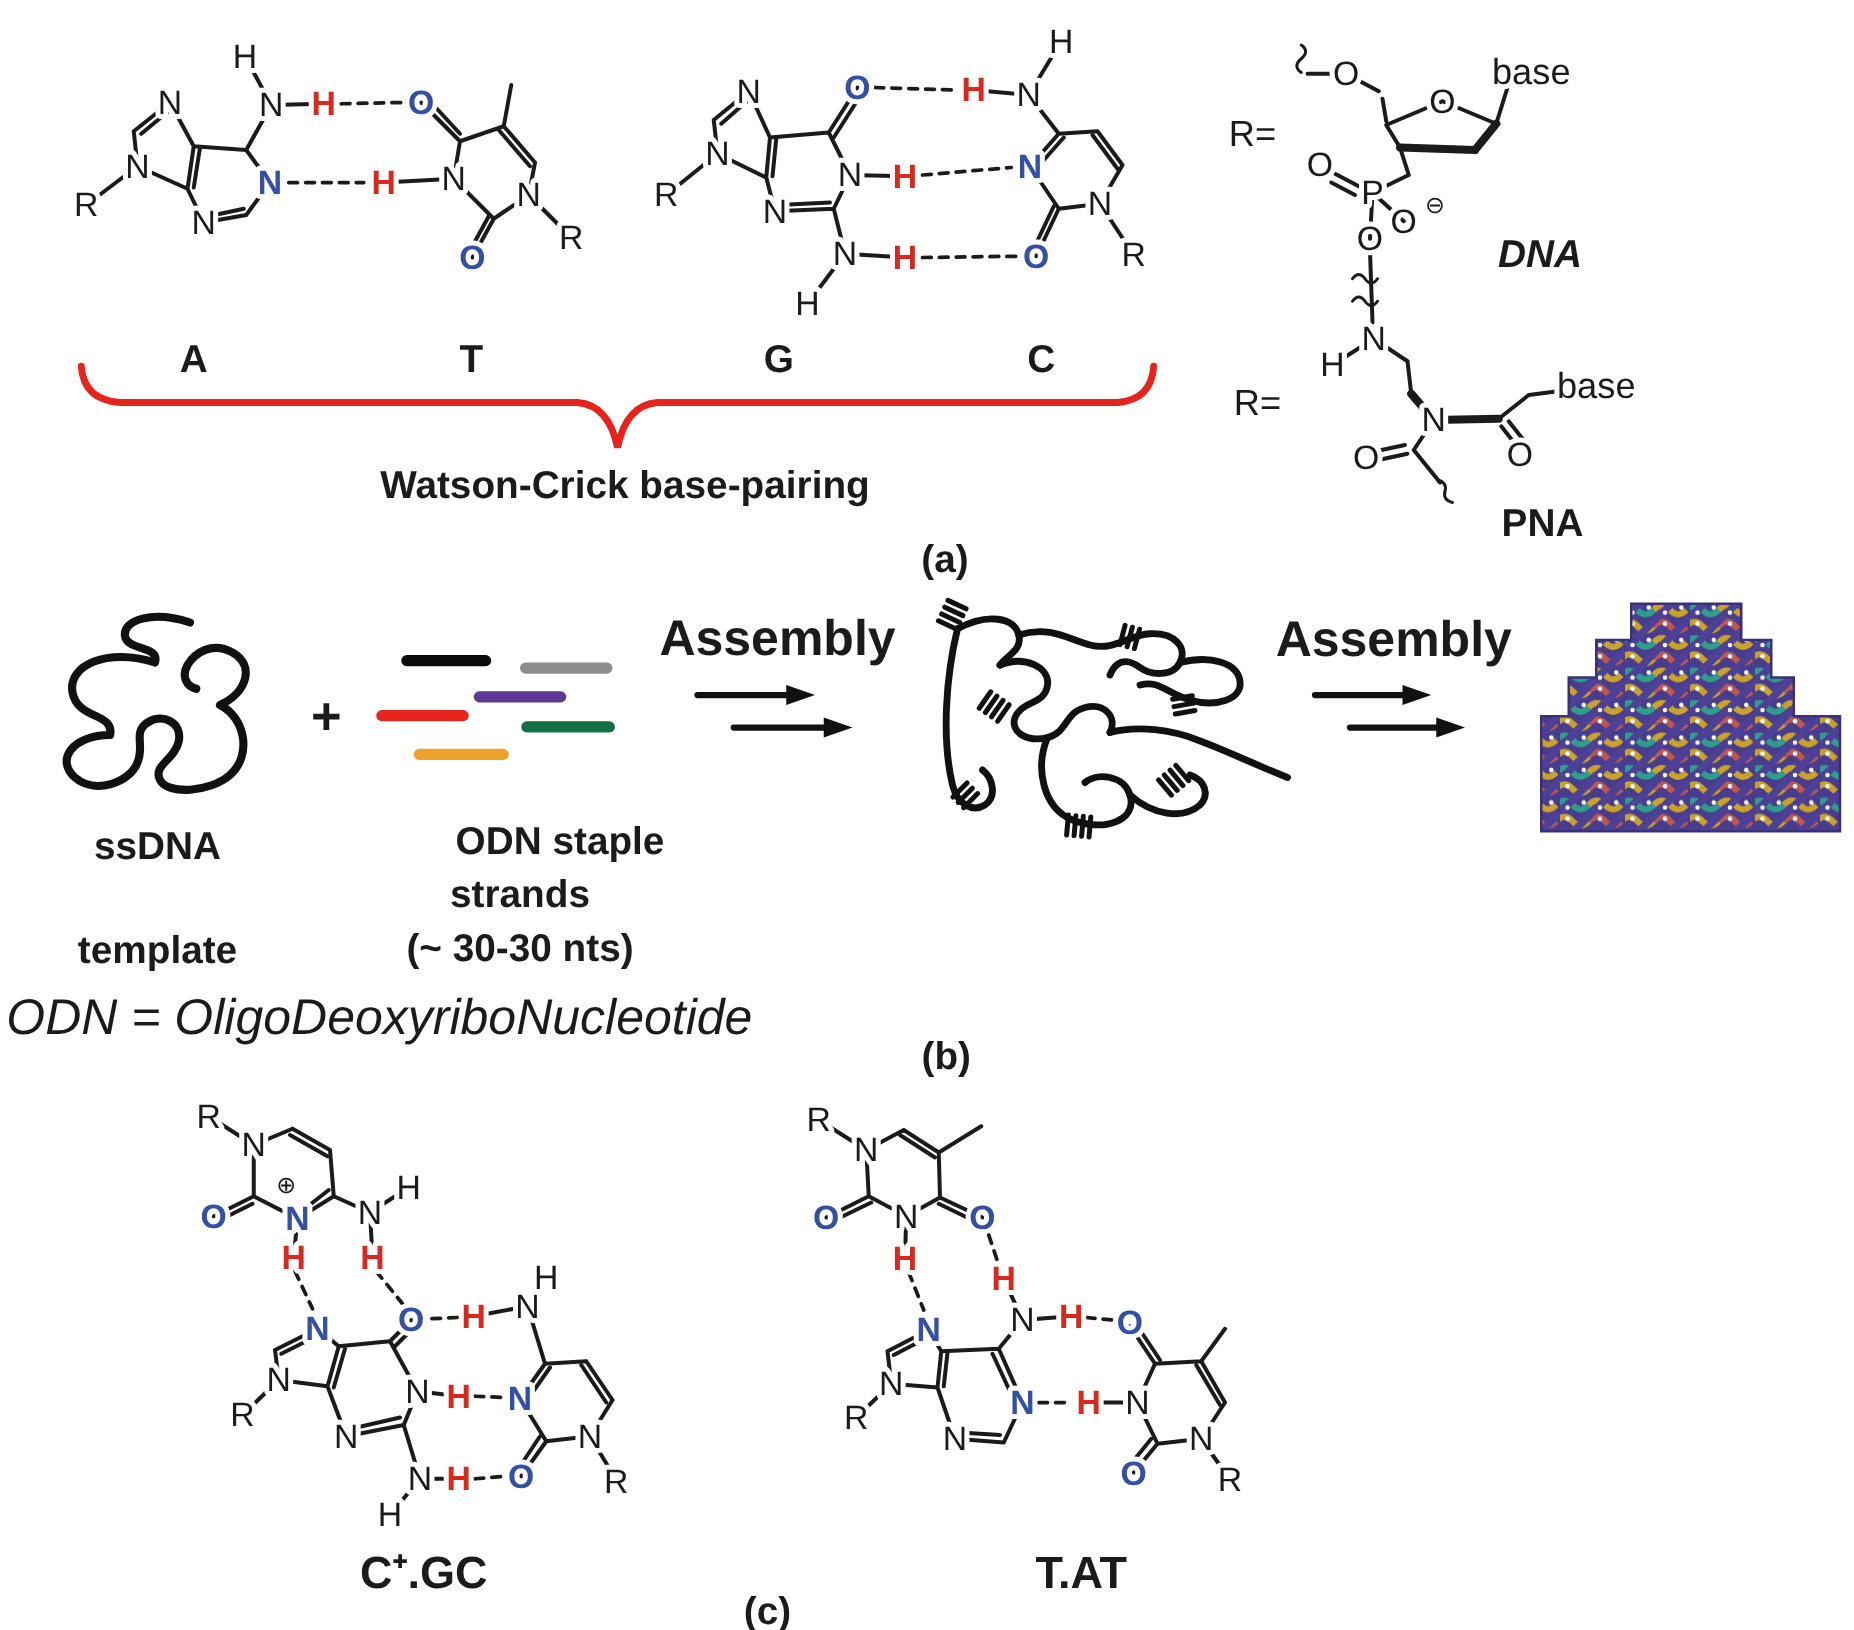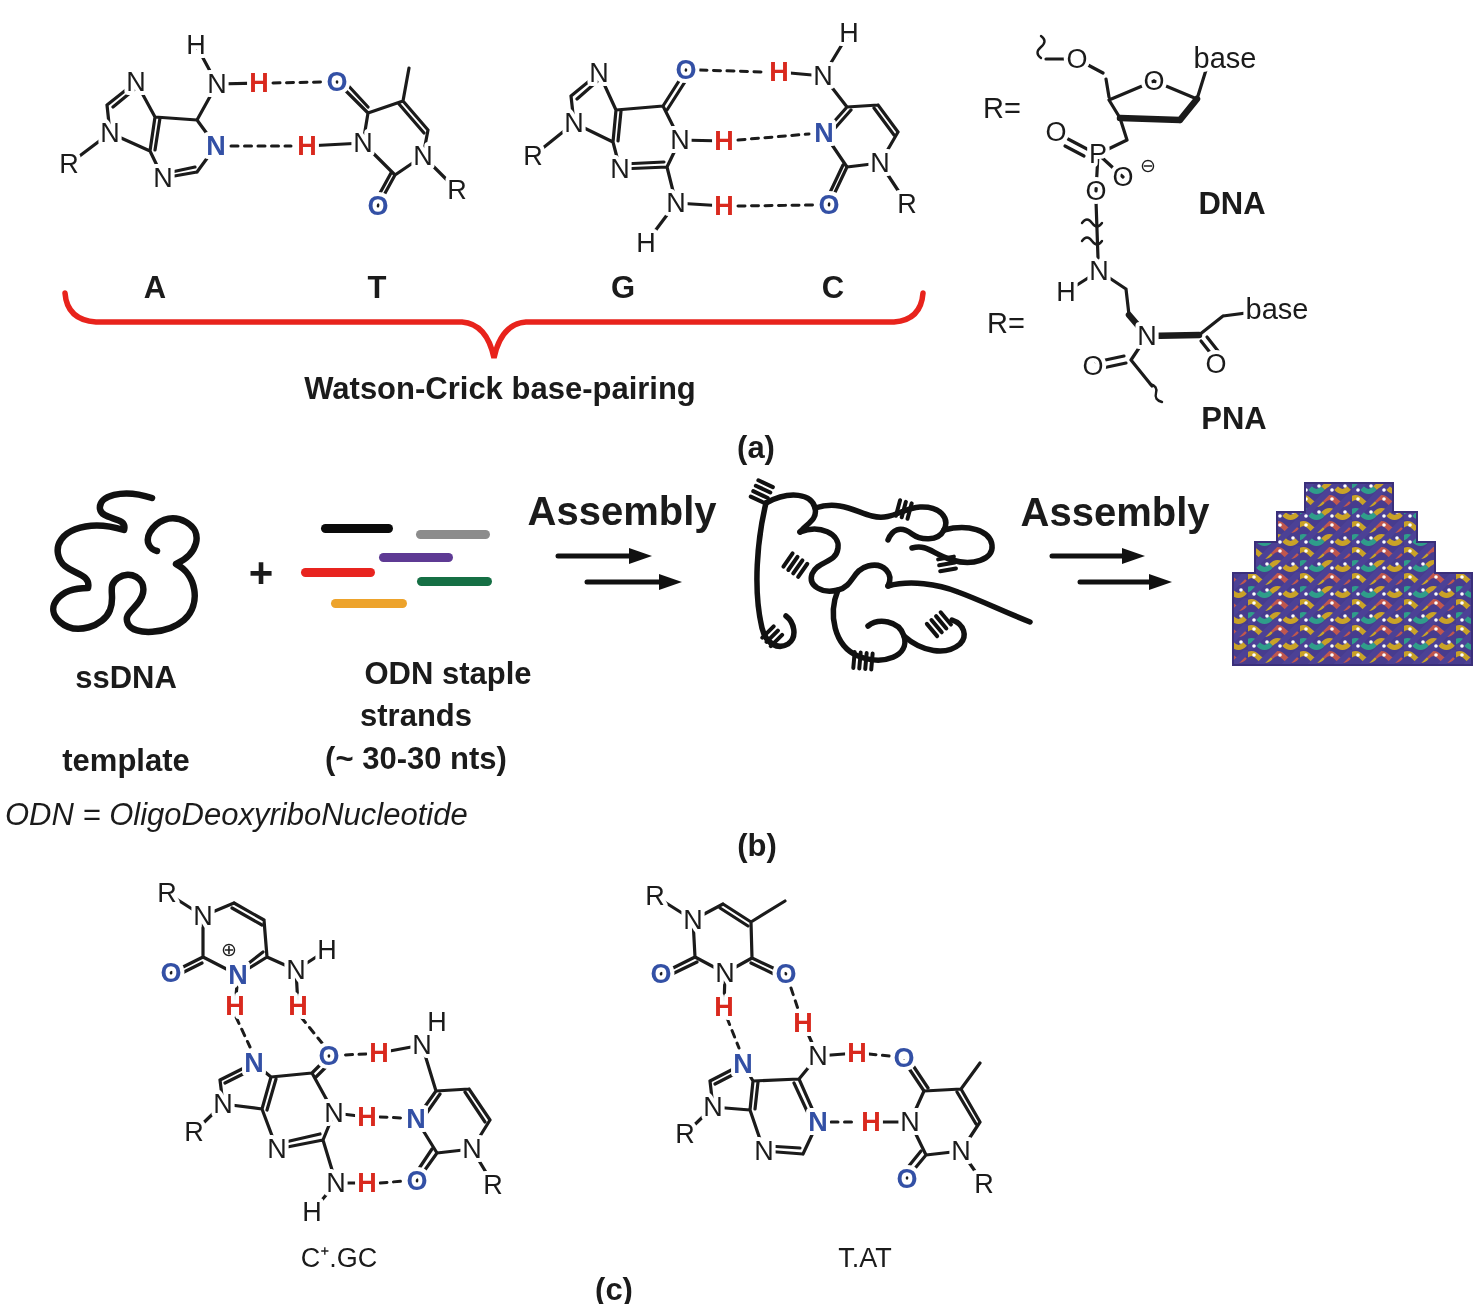--- a/index.html
+++ b/index.html
@@ -17,23 +17,23 @@
   .arrow{stroke:#111;stroke-width:5;stroke-linecap:round;}
   .atom{font-family:"Liberation Sans",sans-serif;font-size:27px;font-weight:400;
         text-anchor:middle;dominant-baseline:central;
         paint-order:stroke fill;stroke:#fff;stroke-width:8px;stroke-linejoin:round;}
   .k{fill:#1b1b1b;} .r{fill:#d9291e;font-weight:700;} .b{fill:#3350a5;font-weight:700;}
   .s1{font-size:19px;stroke-width:4px;}
   .s2{font-size:29px;}
   .lbl{position:absolute;transform:translate(-50%,-50%);white-space:nowrap;line-height:1;}
   .t31b{font-size:31px;font-weight:700;}
   .t32b{font-size:40px;font-weight:700;}
-  .t33b{font-size:27px;font-weight:400;}
+  .t33b{font-size:36px;font-weight:700;}
   .t42b{font-size:42px;font-weight:700;}
-  .t31i{font-size:31px;font-style:italic;font-weight:400;}
+  .t31i{font-size:40px;font-style:italic;font-weight:400;}
   .left{transform:translate(0,-50%);}
 </style>
 </head>
 <body>
 
 <div class="canvas">
 
 <svg width="1483" height="1304" viewBox="0 0 1483 1304">
   <defs>
     <pattern id="weave" width="52" height="26" patternUnits="userSpaceOnUse">
@@ -309,21 +309,21 @@
         </g>
   </g>
 </svg>
 
 <div class="lbl t31b" style="left:155px;top:287px;">A</div>
 <div class="lbl t31b" style="left:377px;top:287px;">T</div>
 <div class="lbl t31b" style="left:623px;top:287px;">G</div>
 <div class="lbl t31b" style="left:833px;top:287px;">C</div>
 <div class="lbl t31b" style="left:500px;top:388px;">Watson-Crick base-pairing</div>
 <div class="lbl t31b" style="left:756px;top:447px;">(a)</div>
-<div class="lbl t31b" style="left:1232px;top:203px;">DNA</div>
+<div class="lbl t31b" style="left:1232px;top:203px;font-style:italic;">DNA</div>
 <div class="lbl t31b" style="left:1234px;top:418px;">PNA</div>
 
 <div class="lbl t31b" style="left:126px;top:677px;">ssDNA</div>
 <div class="lbl t31b" style="left:126px;top:760px;">template</div>
 <div class="lbl t42b" style="left:261px;top:573px;">+</div>
 <div class="lbl t31b" style="left:416px;top:673px;margin-left:32px;">ODN staple</div>
 <div class="lbl t31b" style="left:416px;top:715px;">strands</div>
 <div class="lbl t31b" style="left:416px;top:758px;">(~ 30-30 nts)</div>
 <div class="lbl t32b" style="left:622px;top:511px;">Assembly</div>
 <div class="lbl t32b" style="left:1115px;top:512px;">Assembly</div>

